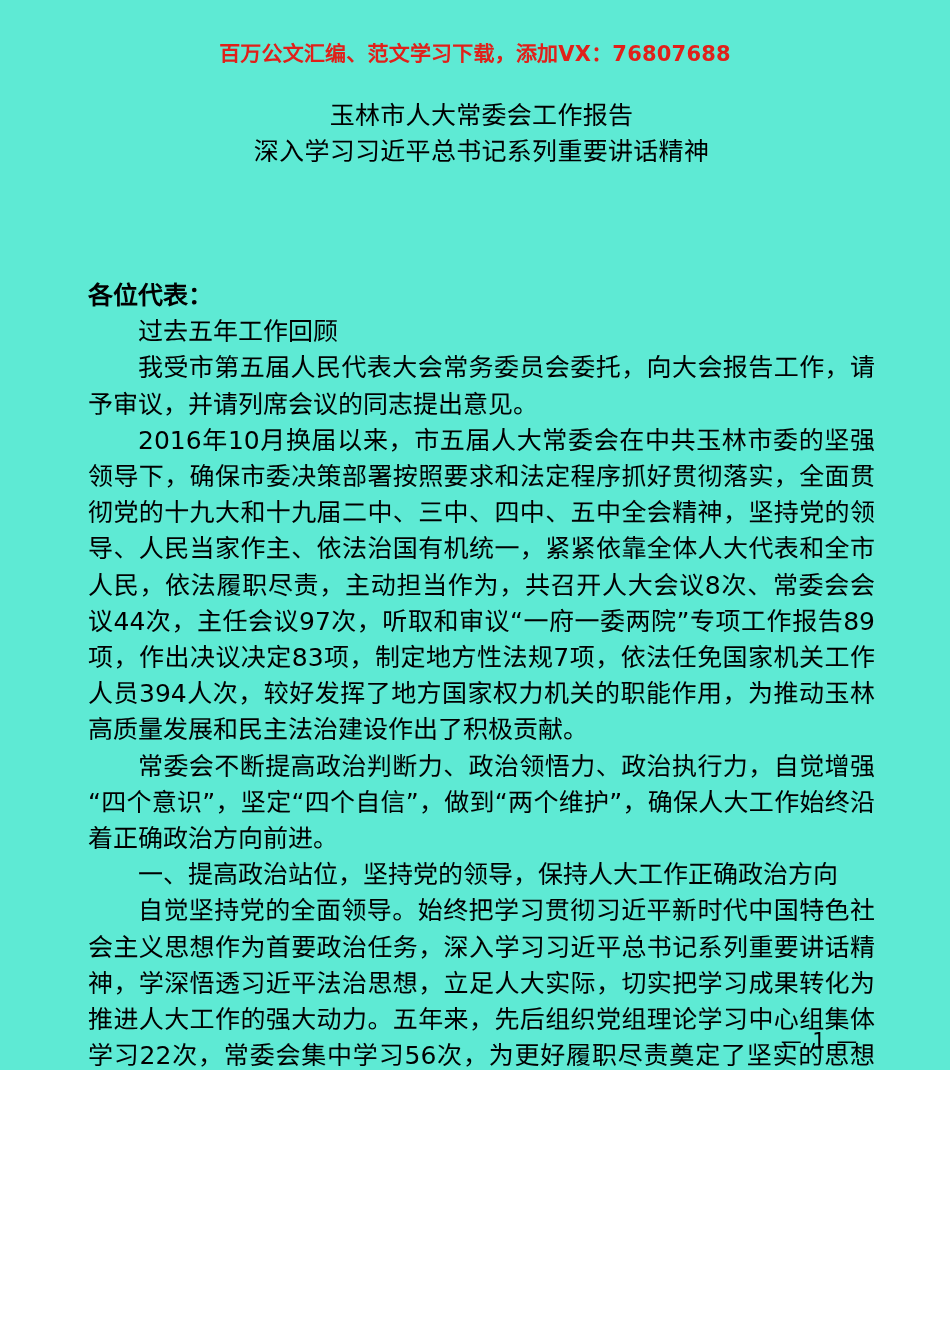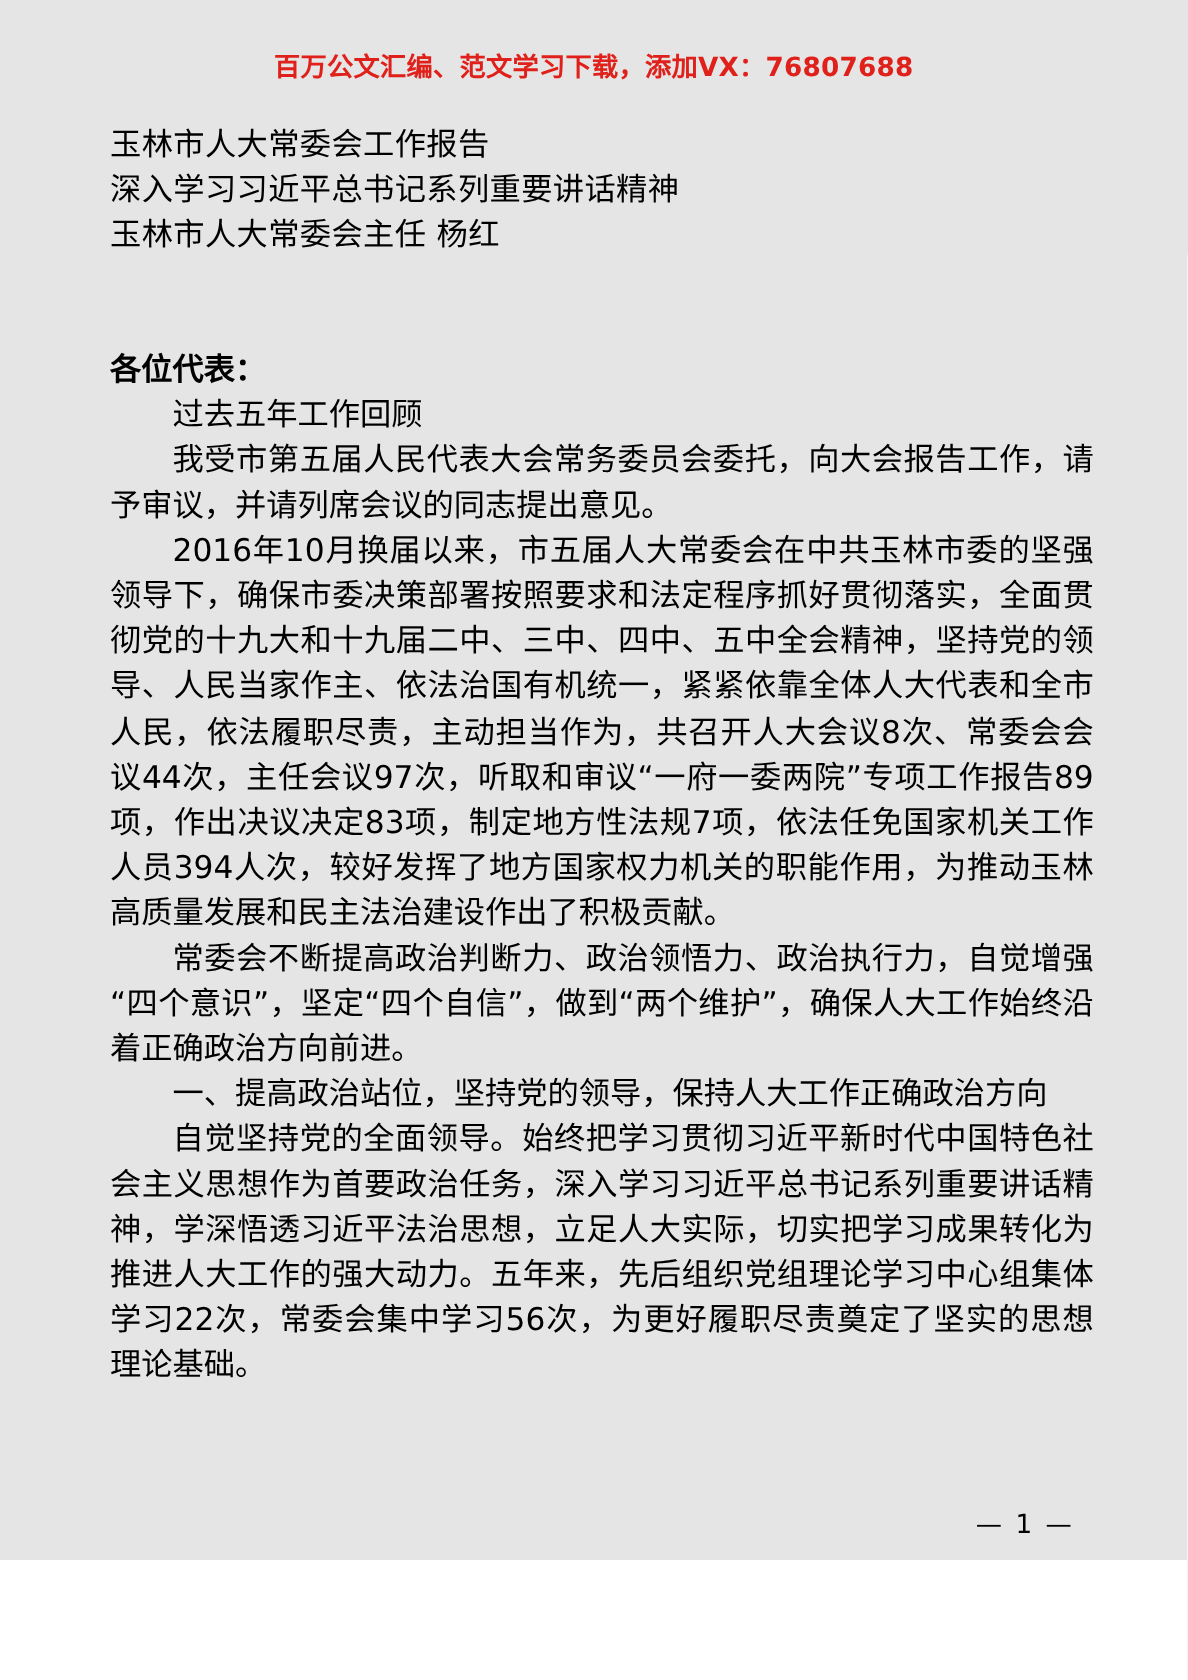--- a/index.html
+++ b/index.html
@@ -8,23 +8,23 @@
     padding: 0;
     background: #ffffff;
   }
   body {
     font-family: "DejaVu Sans", "Liberation Sans", sans-serif;
     color: #000000;
   }
   .page {
     position: relative;
     width: 950px;
-    height: 1248px;
+    height: 1070px;
     margin: 0 auto;
-    background: #e5e5e5;
+    background: #5eead4;
     overflow: hidden;
     box-sizing: border-box;
   }
 
   
   .promo-banner {
     position: absolute;
     top: 42px;
     left: 0;
     width: 950px;
@@ -35,21 +35,21 @@
     line-height: 1.2;
     white-space: nowrap;
   }
 
   
   .title-block {
     position: absolute;
     top: 98px;
     left: 88px;
     width: 787px;
-    text-align: left;
+    text-align: center;
   }
   .title-line {
     font-size: 25px;
     line-height: 36px;
     letter-spacing: 0.3px;
     white-space: nowrap;
   }
   .title-line.date-line {
     letter-spacing: 0;
   }
@@ -100,21 +100,20 @@
 </head>
 <body>
 
 <div class="page">
 
   <div class="promo-banner" style="color: rgb(224, 32, 26);">百万公文汇编、范文学习下载，添加VX：76807688</div>
 
   <div class="title-block">
     <div class="title-line">玉林市人大常委会工作报告</div>
     <div class="title-line">深入学习习近平总书记系列重要讲话精神</div>
-    <div class="title-line">玉林市人大常委会主任  杨红</div>
   </div>
 
   <div class="body-block">
     <p class="para salutation">各位代表：</p>
     <p class="para indent">过去五年工作回顾</p>
     <p class="para indent">我受市第五届人民代表大会常务委员会委托，向大会报告工作，请予审议，并请列席会议的同志提出意见。</p>
     <p class="para indent">2016年10月换届以来，市五届人大常委会在中共玉林市委的坚强领导下，确保市委决策部署按照要求和法定程序抓好贯彻落实，全面贯彻党的十九大和十九届二中、三中、四中、五中全会精神，坚持党的领导、人民当家作主、依法治国有机统一，紧紧依靠全体人大代表和全市人民，依法履职尽责，主动担当作为，共召开人大会议8次、常委会会议44次，主任会议97次，听取和审议“一府一委两院”专项工作报告89项，作出决议决定83项，制定地方性法规7项，依法任免国家机关工作人员394人次，较好发挥了地方国家权力机关的职能作用，为推动玉林高质量发展和民主法治建设作出了积极贡献。</p>
     <p class="para indent">常委会不断提高政治判断力、政治领悟力、政治执行力，自觉增强“四个意识”，坚定“四个自信”，做到“两个维护”，确保人大工作始终沿着正确政治方向前进。</p>
     <p class="para indent">一、提高政治站位，坚持党的领导，保持人大工作正确政治方向</p>
     <p class="para indent">自觉坚持党的全面领导。始终把学习贯彻习近平新时代中国特色社会主义思想作为首要政治任务，深入学习习近平总书记系列重要讲话精神，学深悟透习近平法治思想，立足人大实际，切实把学习成果转化为推进人大工作的强大动力。五年来，先后组织党组理论学习中心组集体学习22次，常委会集中学习56次，为更好履职尽责奠定了坚实的思想理论基础。</p>

